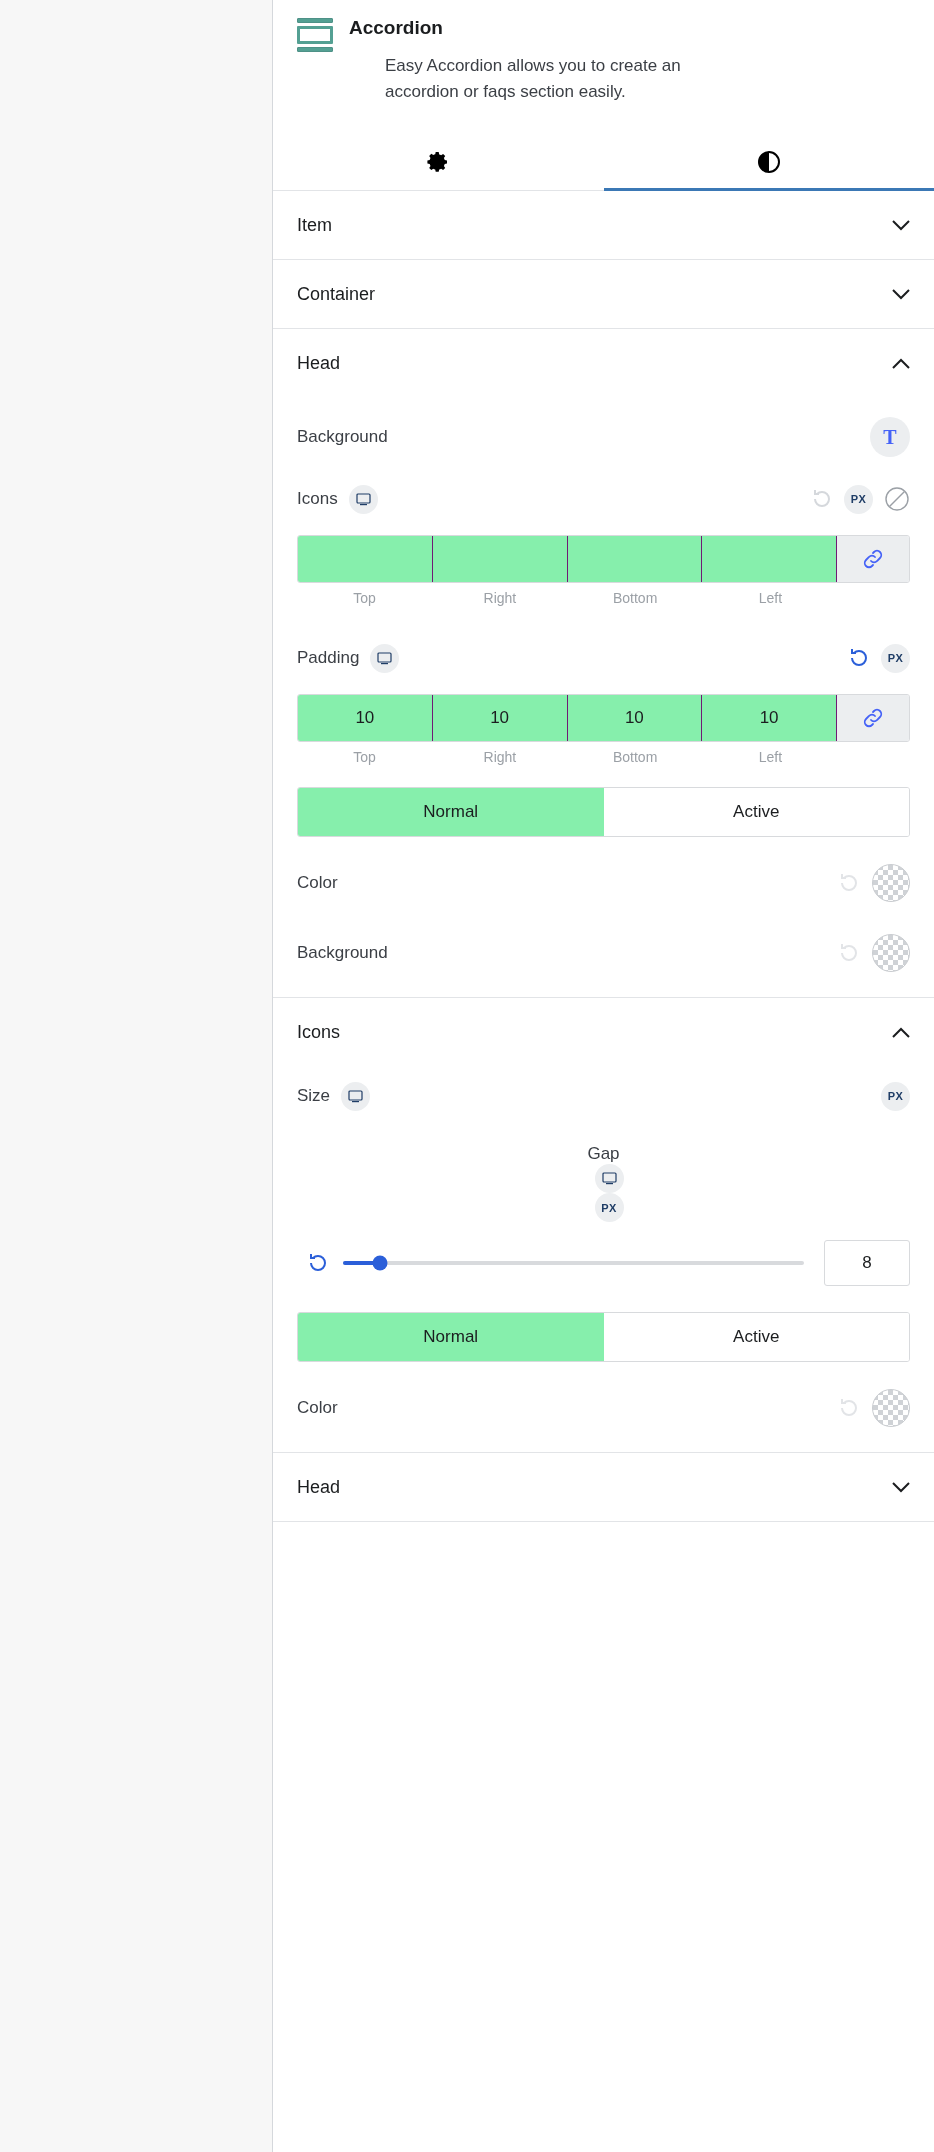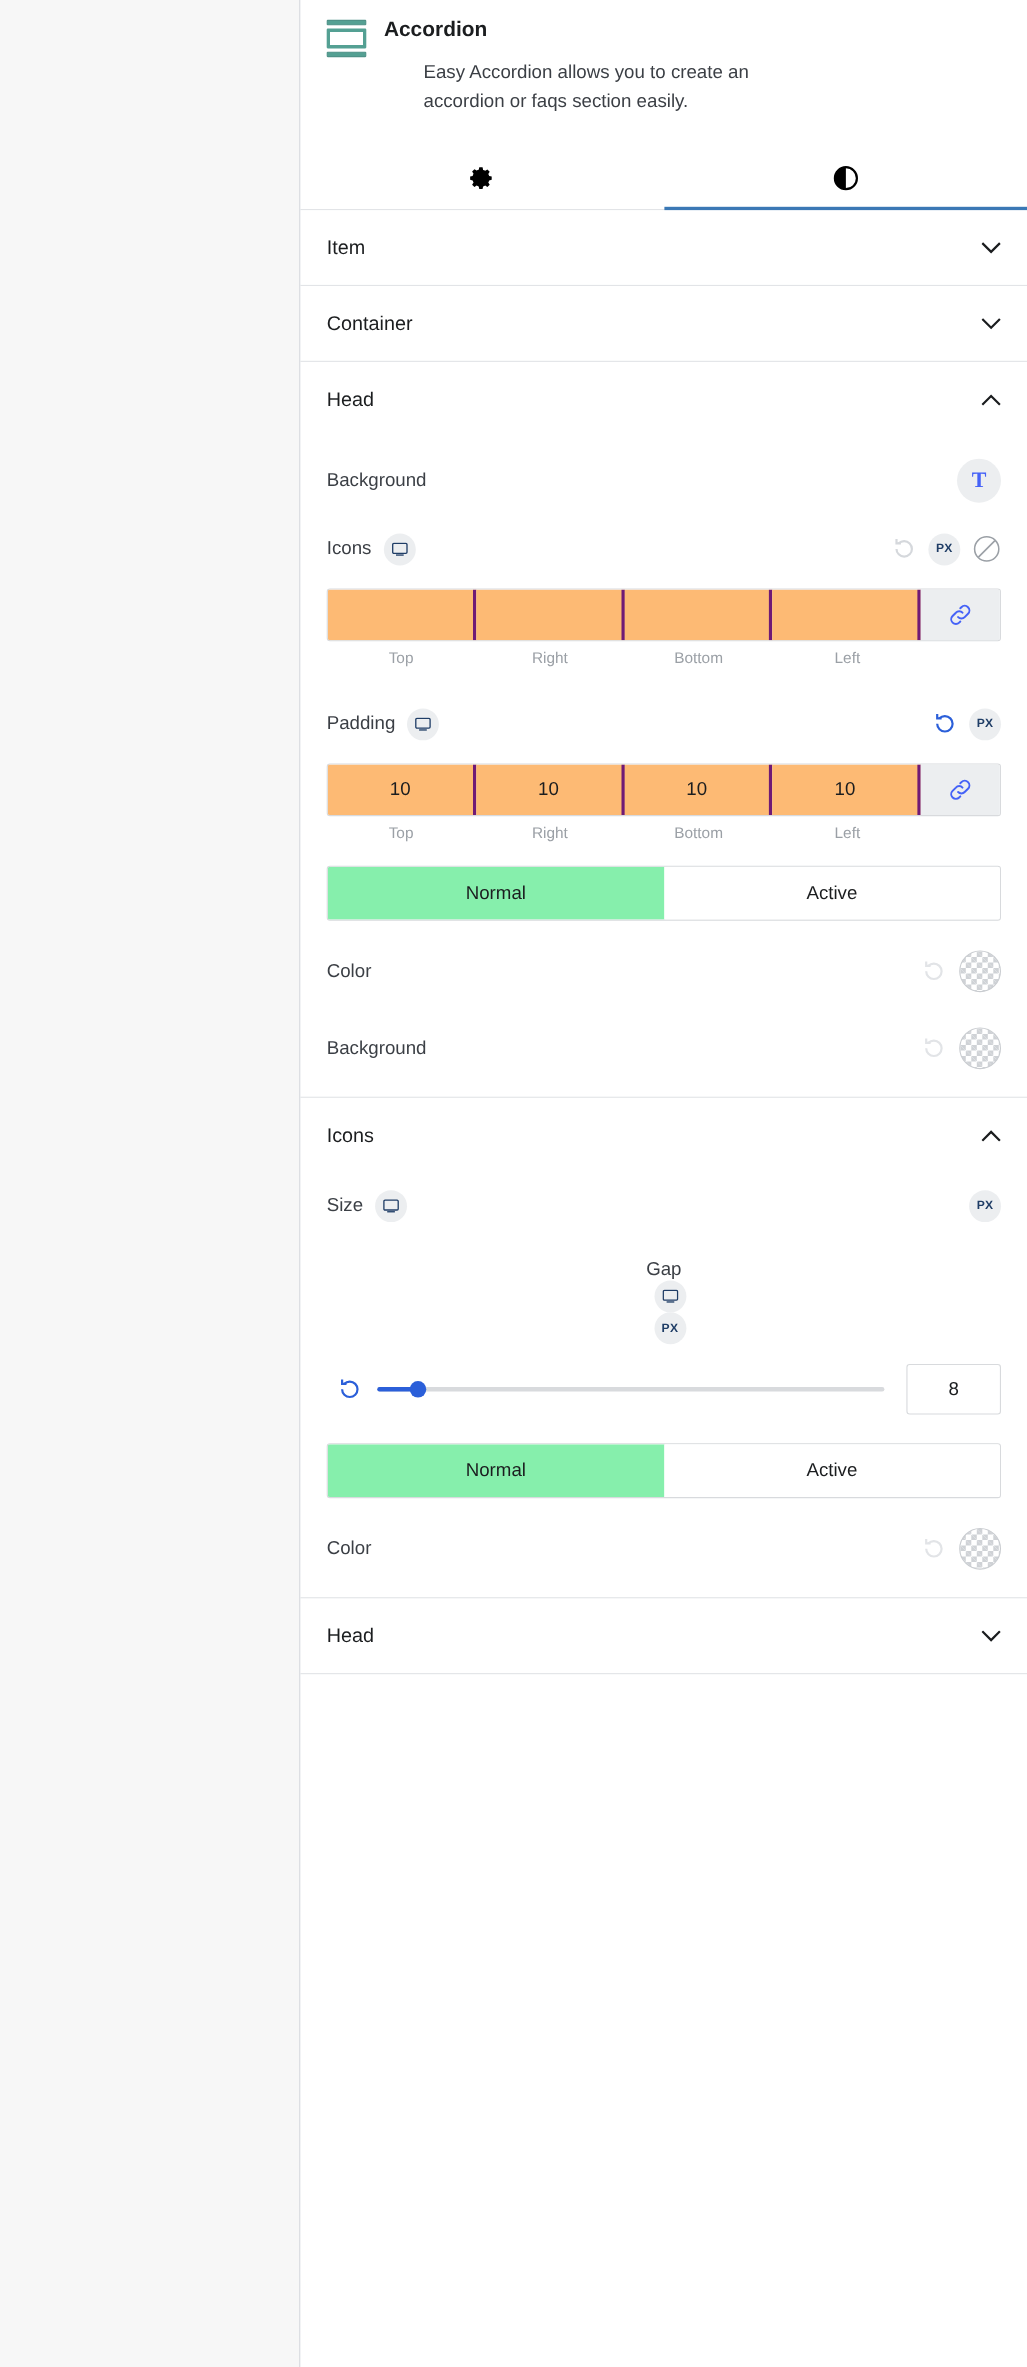--- a/index.html
+++ b/index.html
@@ -58,22 +58,22 @@
   .badge.typo { width: 40px; height: 40px; flex: 0 0 40px; }
   .badge.typo span { font-family: "Liberation Serif", serif; font-size: 20px; font-weight: bold; color: #4562f7; }
   .mon { width: 15px; height: 13px; }
 
   .reset { width: 22px; height: 22px; margin-left: 10px; cursor: pointer; flex: 0 0 22px; }
 
   .noborder { width: 26px; height: 26px; margin-left: 11px; cursor:pointer; flex:0 0 26px; }
 
   
   .dims { display: flex; margin-top: 14px; border: 1px solid #d8dadd; border-radius: 3px; overflow: hidden; }
-  .dim-cell { flex: 1; height: 46px; border-right: 3px solid #701a75; display: flex;
-              align-items: center; justify-content: center; font-size: 17px; color: #1b1d1f; background: #fdba74; }
+  .dim-cell { flex: 1; height: 46px; border-right: 1px solid #701a75; display: flex;
+              align-items: center; justify-content: center; font-size: 17px; color: #1b1d1f; background: #86efac; }
   .dim-link { width: 72px; flex: 0 0 72px; height: 46px; background: #eceef0;
               display: flex; align-items: center; justify-content: center; cursor: pointer; }
   .dim-labels { display: flex; margin-top: 7px; }
   .dim-lab { flex: 1; text-align: center; font-size: 14px; color: #9ba0a6; }
   .dim-lab.pad-link { width: 72px; flex: 0 0 72px; }
 
   
   .state-toggle { display: flex; margin-top: 22px; border: 1px solid #d8dadd; border-radius: 3px; overflow: hidden; }
   .state-btn { flex: 1; height: 48px; display: flex; align-items: center; justify-content: center;
                font-size: 17px; color: #1b1d1f; background: #fff; cursor: pointer; }

